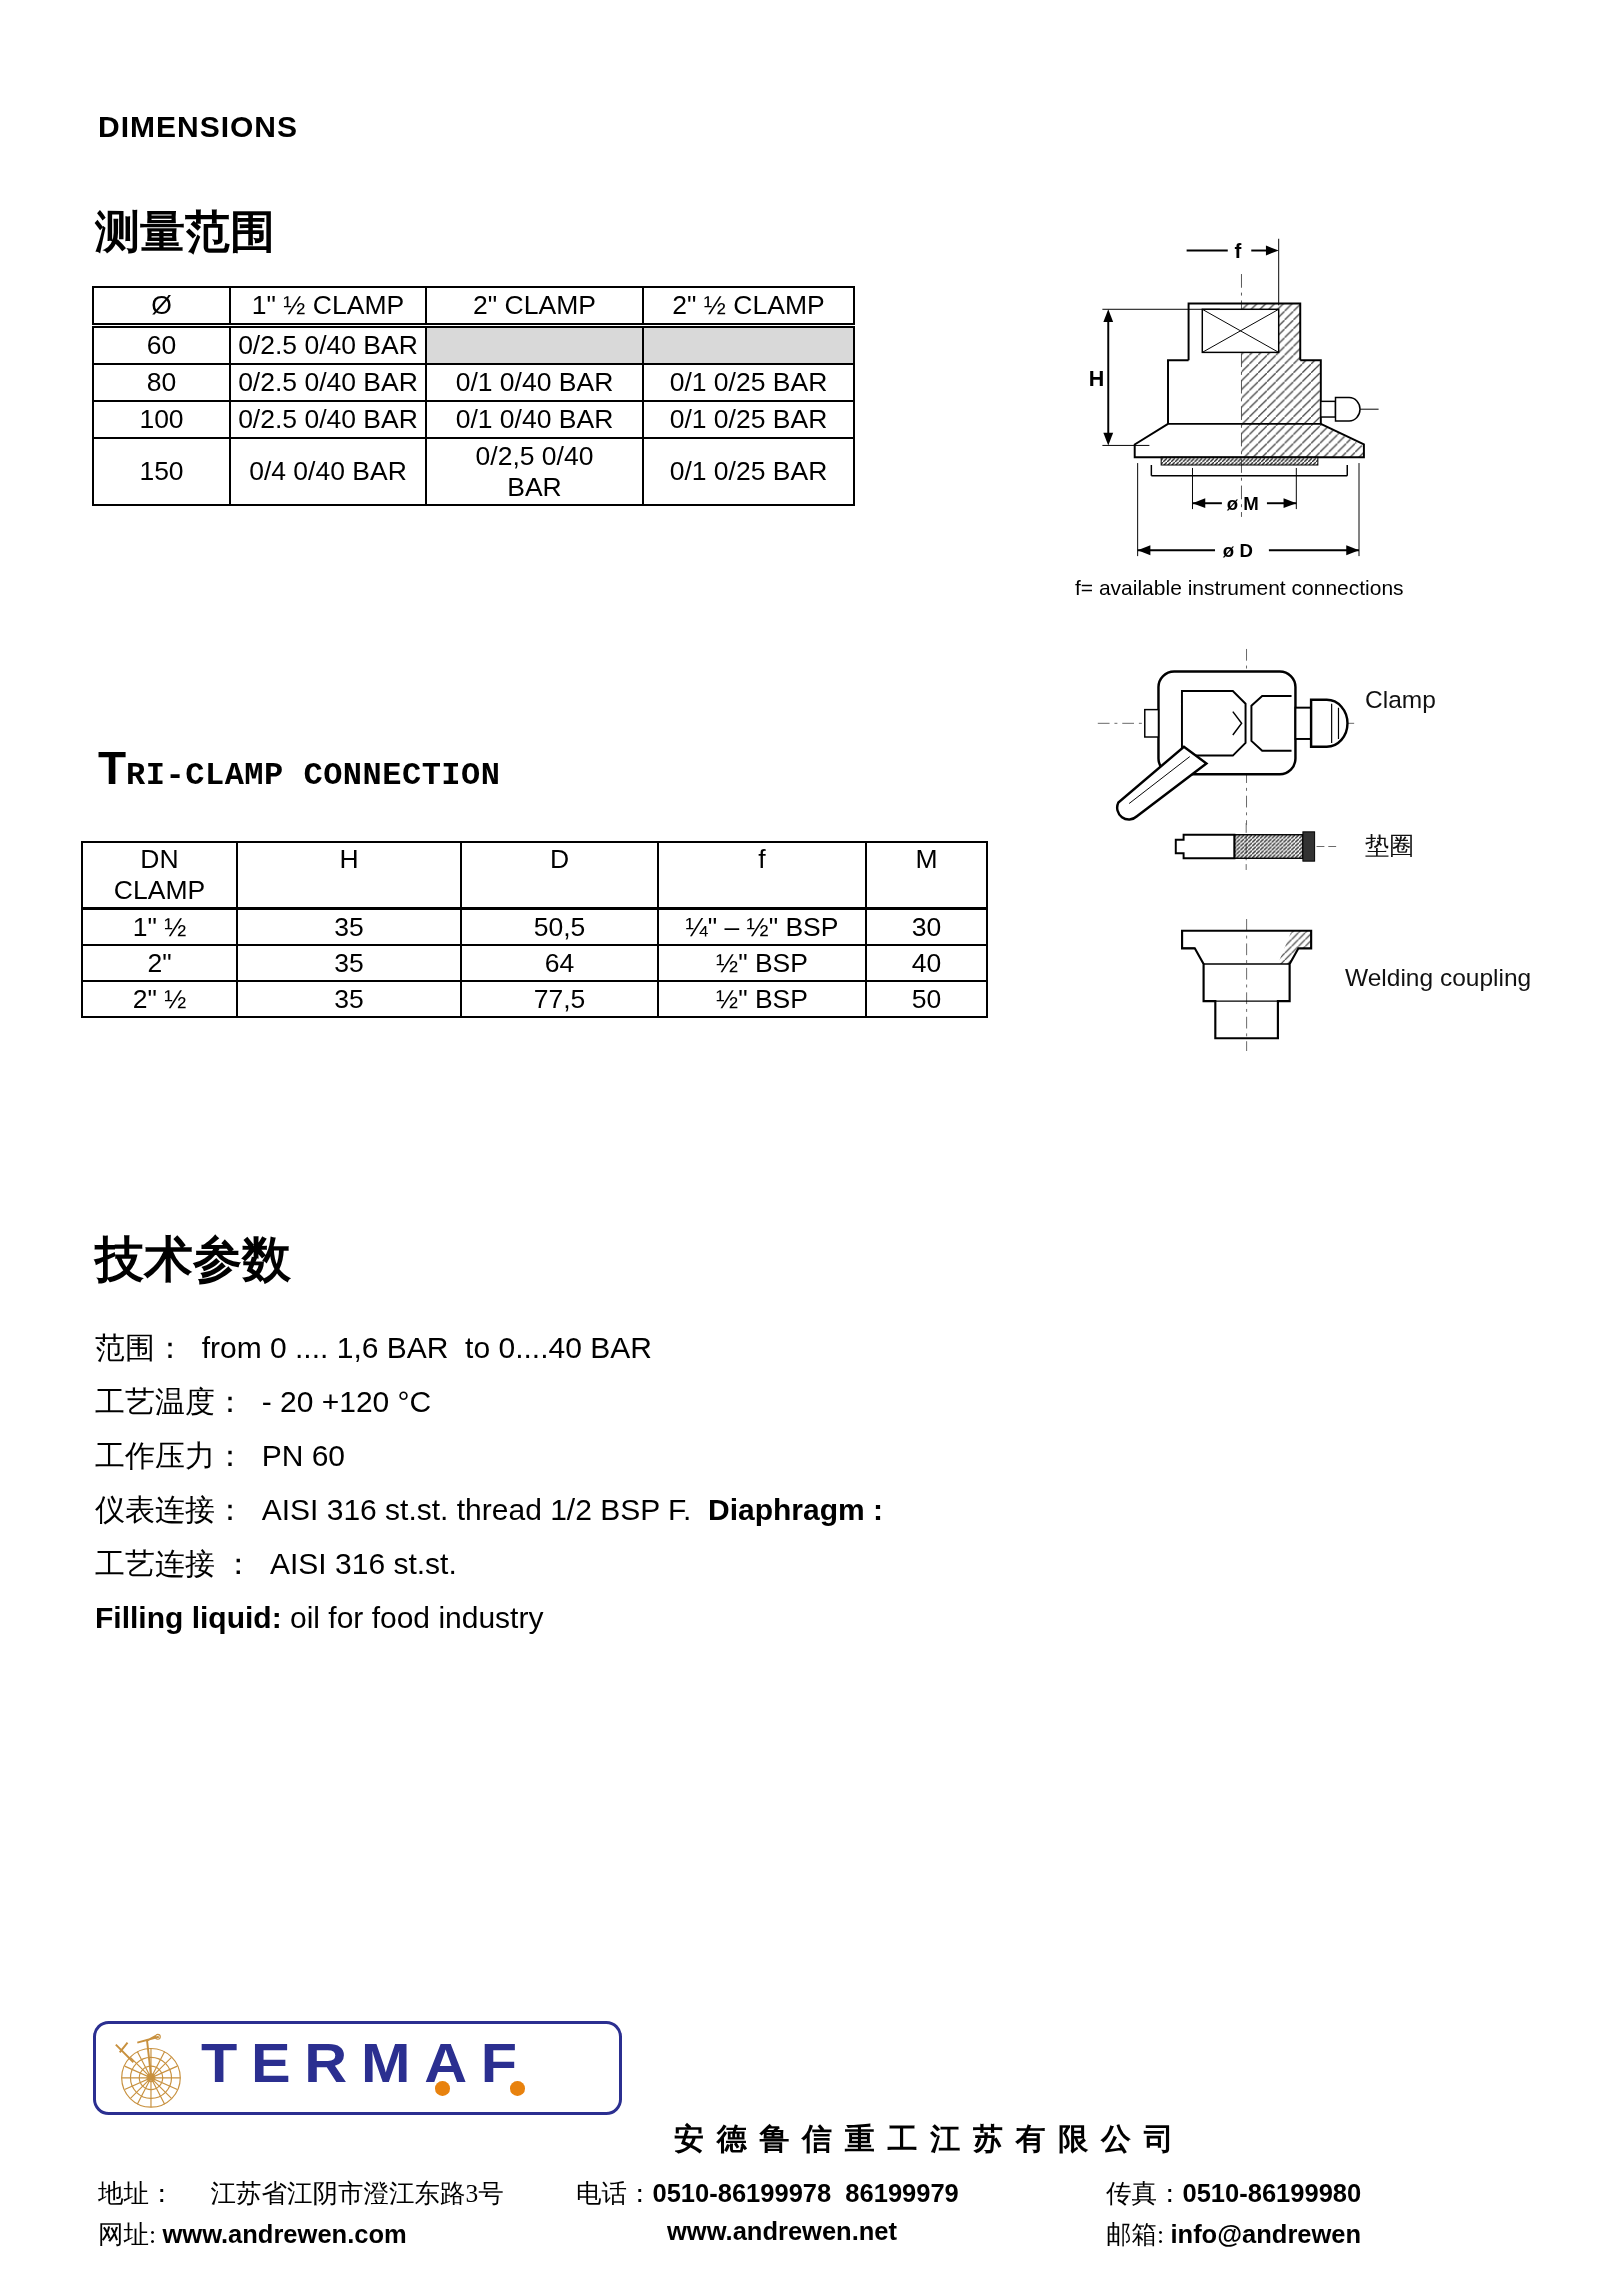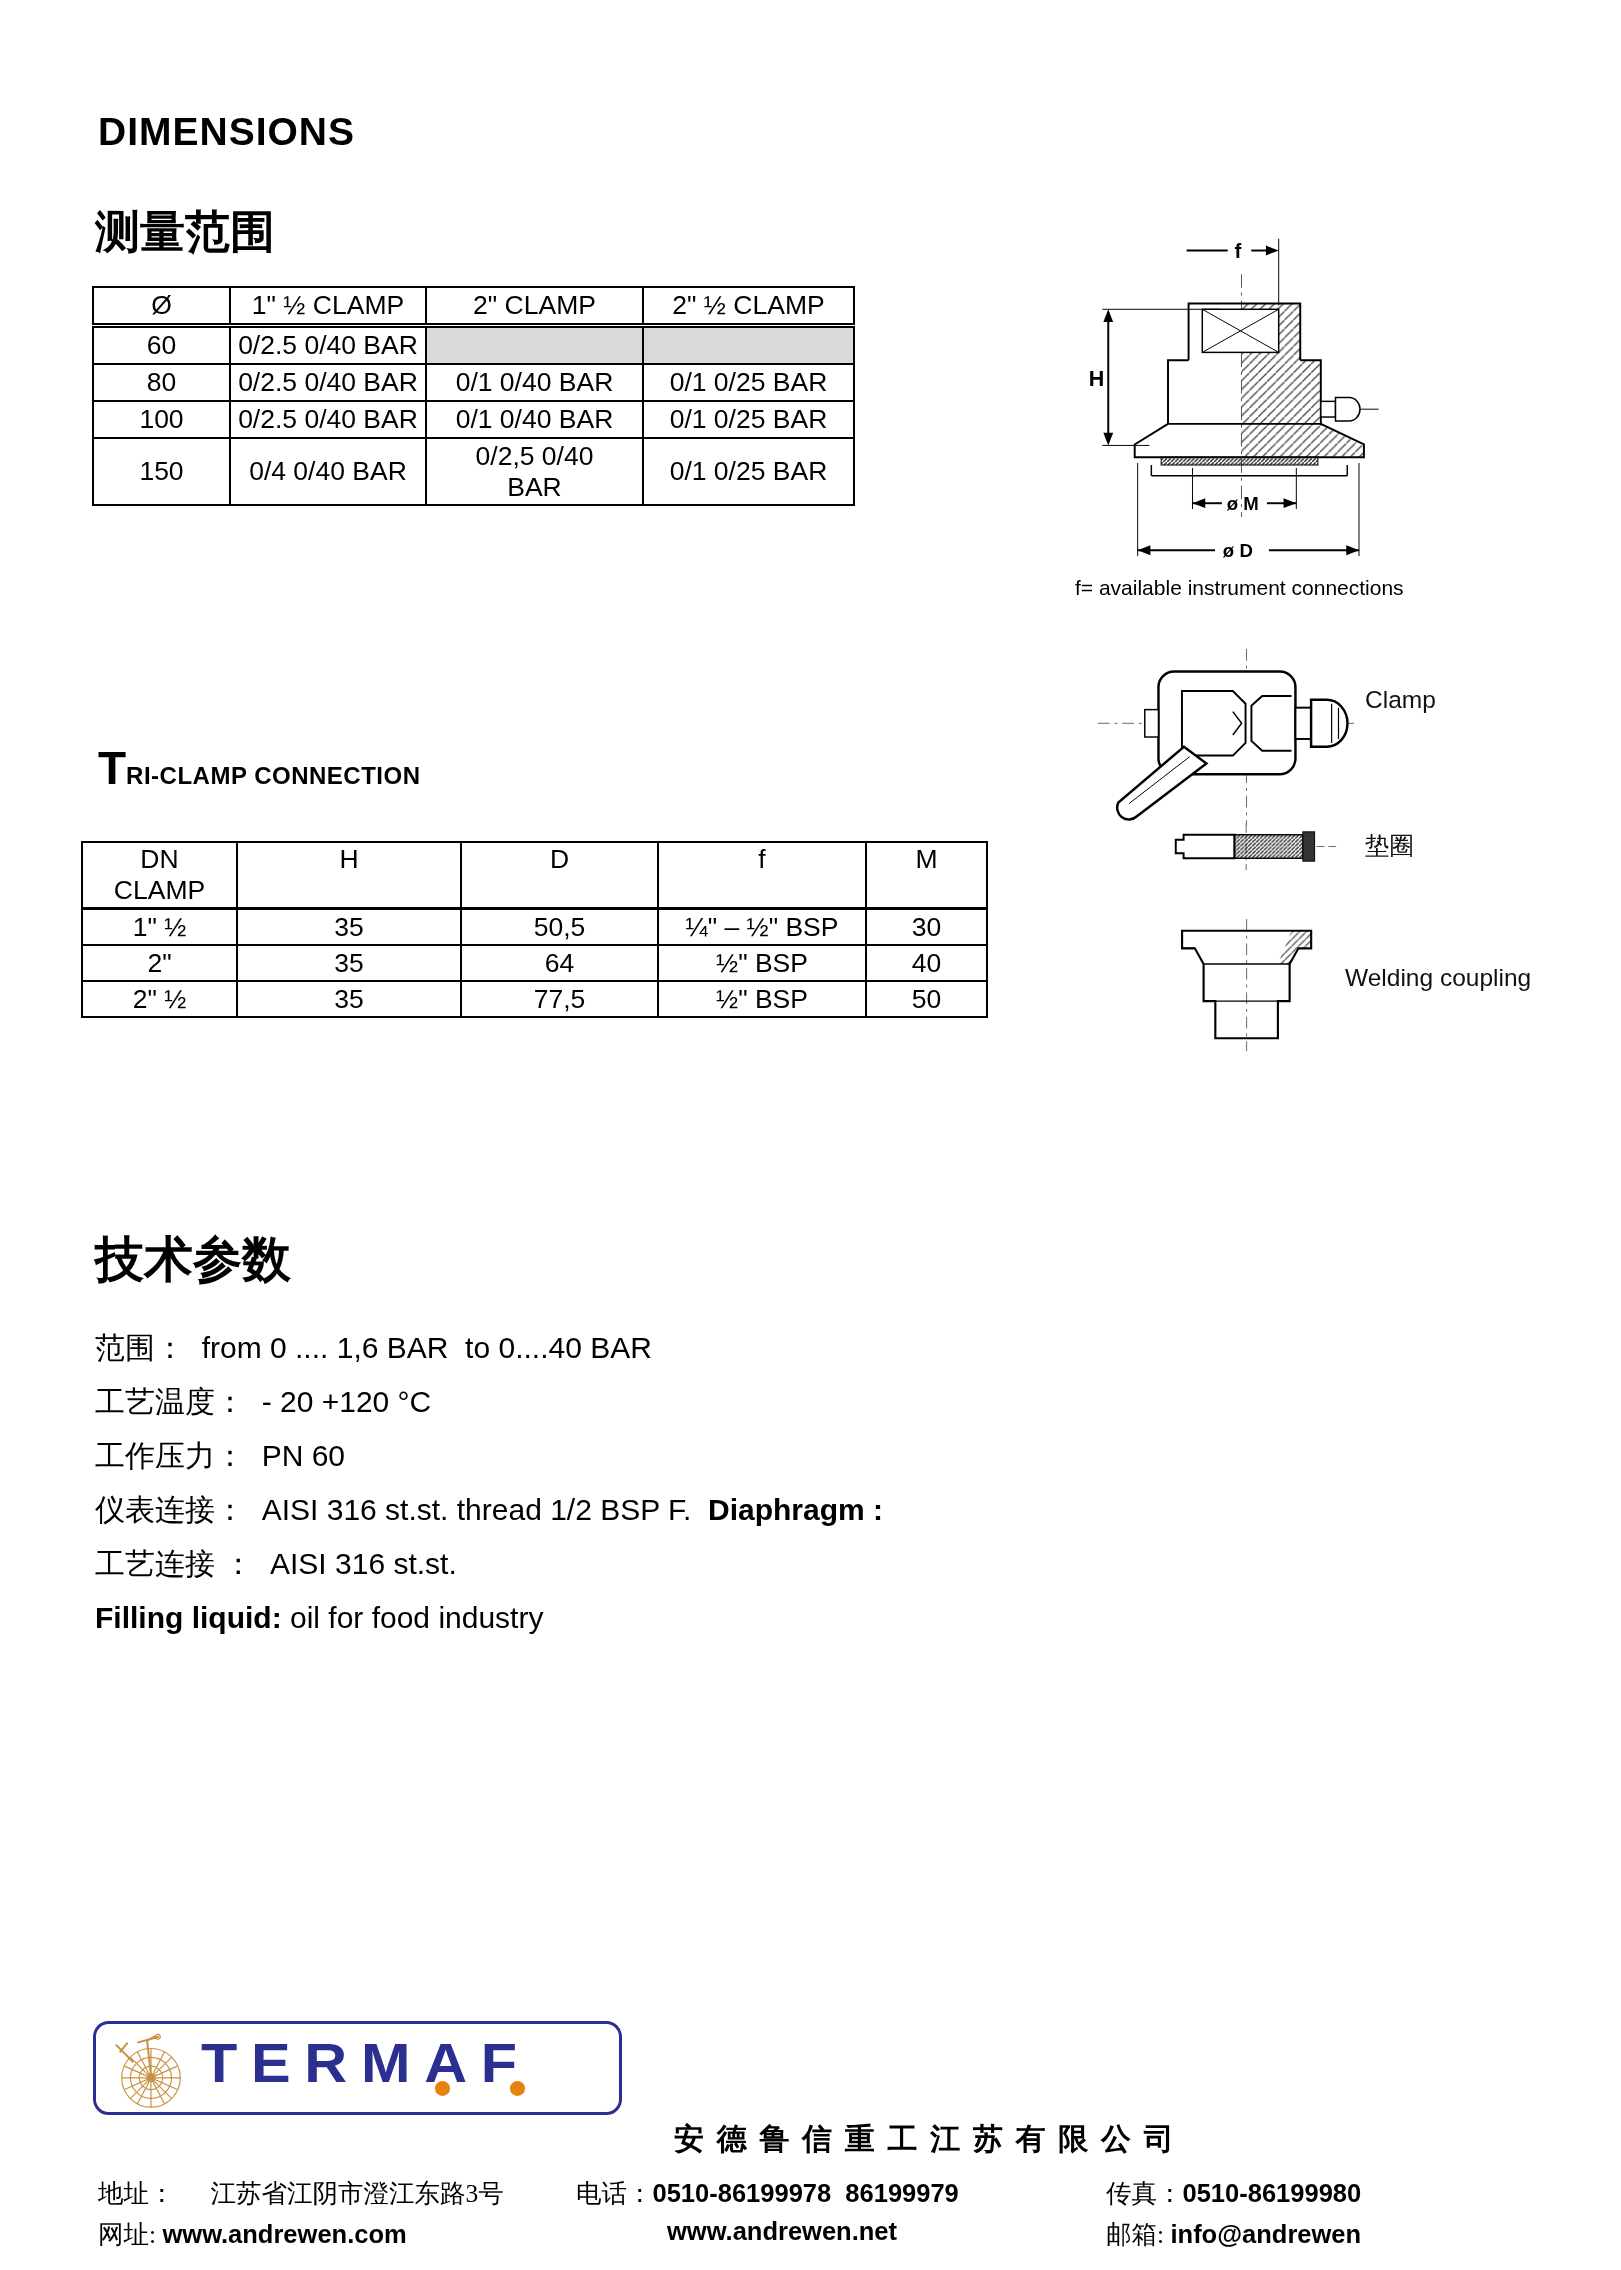--- a/index.html
+++ b/index.html
@@ -1,25 +1,25 @@
 <!DOCTYPE html>
 <html><head>
 <meta charset="utf-8">
 <style>
   html,body{margin:0;padding:0;background:#fff;}
   #page{position:relative;width:1621px;height:2270px;background:#ffffff;color:#000;
         font-family:"Liberation Sans", sans-serif;overflow:hidden;}
   .abs{position:absolute;}
   
-  #dim-heading{left:98px;top:110px;font-size:39px;font-weight:bold;letter-spacing:1px;}
+  #dim-heading{left:98px;top:110px;font-size:30px;font-weight:bold;letter-spacing:1px;}
   #measure-heading{left:95px;top:202px;font-size:45px;font-weight:bold;font-family:"Liberation Serif",serif;}
   #tech-heading{left:95px;top:1227px;font-size:49px;font-weight:bold;font-family:Liberation Serif, serif;}
   #triclamp-heading{left:98px;top:741px;font-weight:bold;}
   #triclamp-heading .big-t{font-size:46px;}
-  #triclamp-heading .rest{font-size:24px;letter-spacing:0.5px;}
+  #triclamp-heading .rest{font-size:32px;letter-spacing:0.5px;font-family:Liberation Mono, monospace;}
   
   table{border-collapse:collapse;table-layout:fixed;}
   td,th{border:2px solid #000;text-align:center;vertical-align:middle;
         font-size:26.5px;font-weight:normal;padding:1px 3.9px;white-space:pre-line;overflow:hidden;}
   #range-table{left:92px;top:286px;width:761px;}
   #range-table table{width:761px;border:2.9px solid #000;}
   #range-table th{height:33px;border-bottom:5.9px double #000;}
   #range-table td{height:33px;}
   #range-table tr.tall td{height:63px;}
   td.gray{background:#d9d9d9;}

